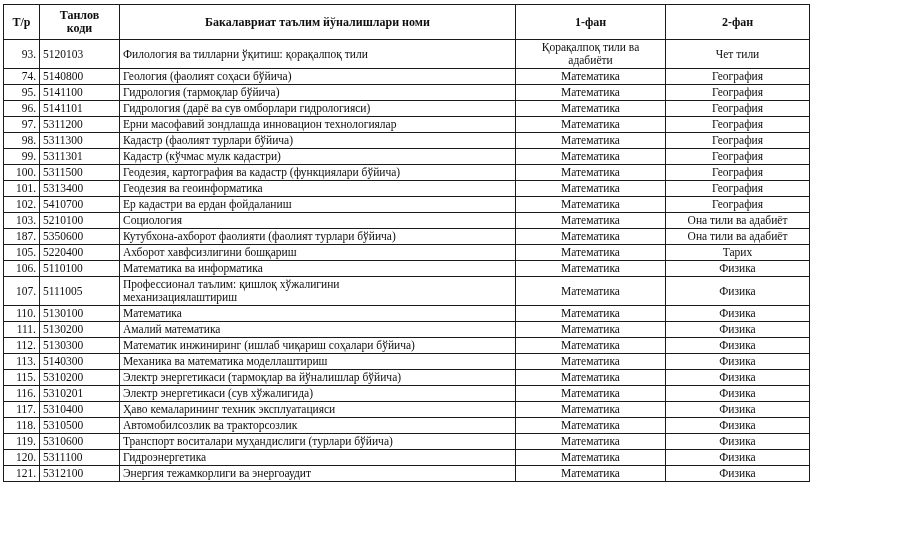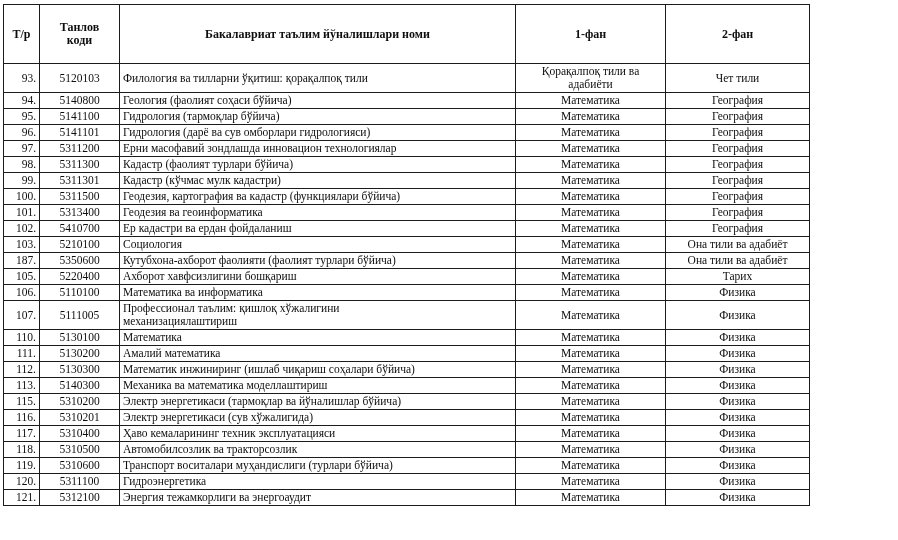--- a/index.html
+++ b/index.html
@@ -28,34 +28,34 @@
   table.doc-table td {
     border: 1px solid #1b1b1b;
     vertical-align: middle;
     overflow: hidden;
   }
   table.doc-table th {
     font-weight: bold;
     font-size: 12px;
     line-height: 13px;
     text-align: center;
-    padding: 16px 2px;
+    padding: 4px 2px;
     white-space: pre-line;
   }
   table.doc-table td {
     font-size: 11.5px;
     line-height: 13px;
     padding: 1px 3px;
   }
   td.cell-num {
     text-align: right;
     padding-left: 4px;
   }
   td.cell-code {
-    text-align: center;
+    text-align: left;
   }
   td.cell-name {
     text-align: left;
     padding-left: 6px;
     white-space: pre-line;
     margin-top: 32px;
   }
   td.cell-subj {
     text-align: center;
     white-space: pre-line;
@@ -91,21 +91,21 @@
     <tbody>
         <tr>
           <td class="cell-num">93.</td>
           <td class="cell-code">5120103</td>
           <td class="cell-name">Филология ва тилларни ўқитиш: қорақалпоқ тили</td>
           <td class="cell-subj">Қорақалпоқ тили ва
 адабиёти</td>
           <td class="cell-subj">Чет тили</td>
         </tr>
         <tr>
-          <td class="cell-num">94.</td>
+          <td class="cell-num">74.</td>
           <td class="cell-code">5140800</td>
           <td class="cell-name">Геология (фаолият соҳаси бўйича)</td>
           <td class="cell-subj">Математика</td>
           <td class="cell-subj">География</td>
         </tr>
         <tr>
           <td class="cell-num">95.</td>
           <td class="cell-code">5141100</td>
           <td class="cell-name">Гидрология (тармоқлар бўйича)</td>
           <td class="cell-subj">Математика</td>

